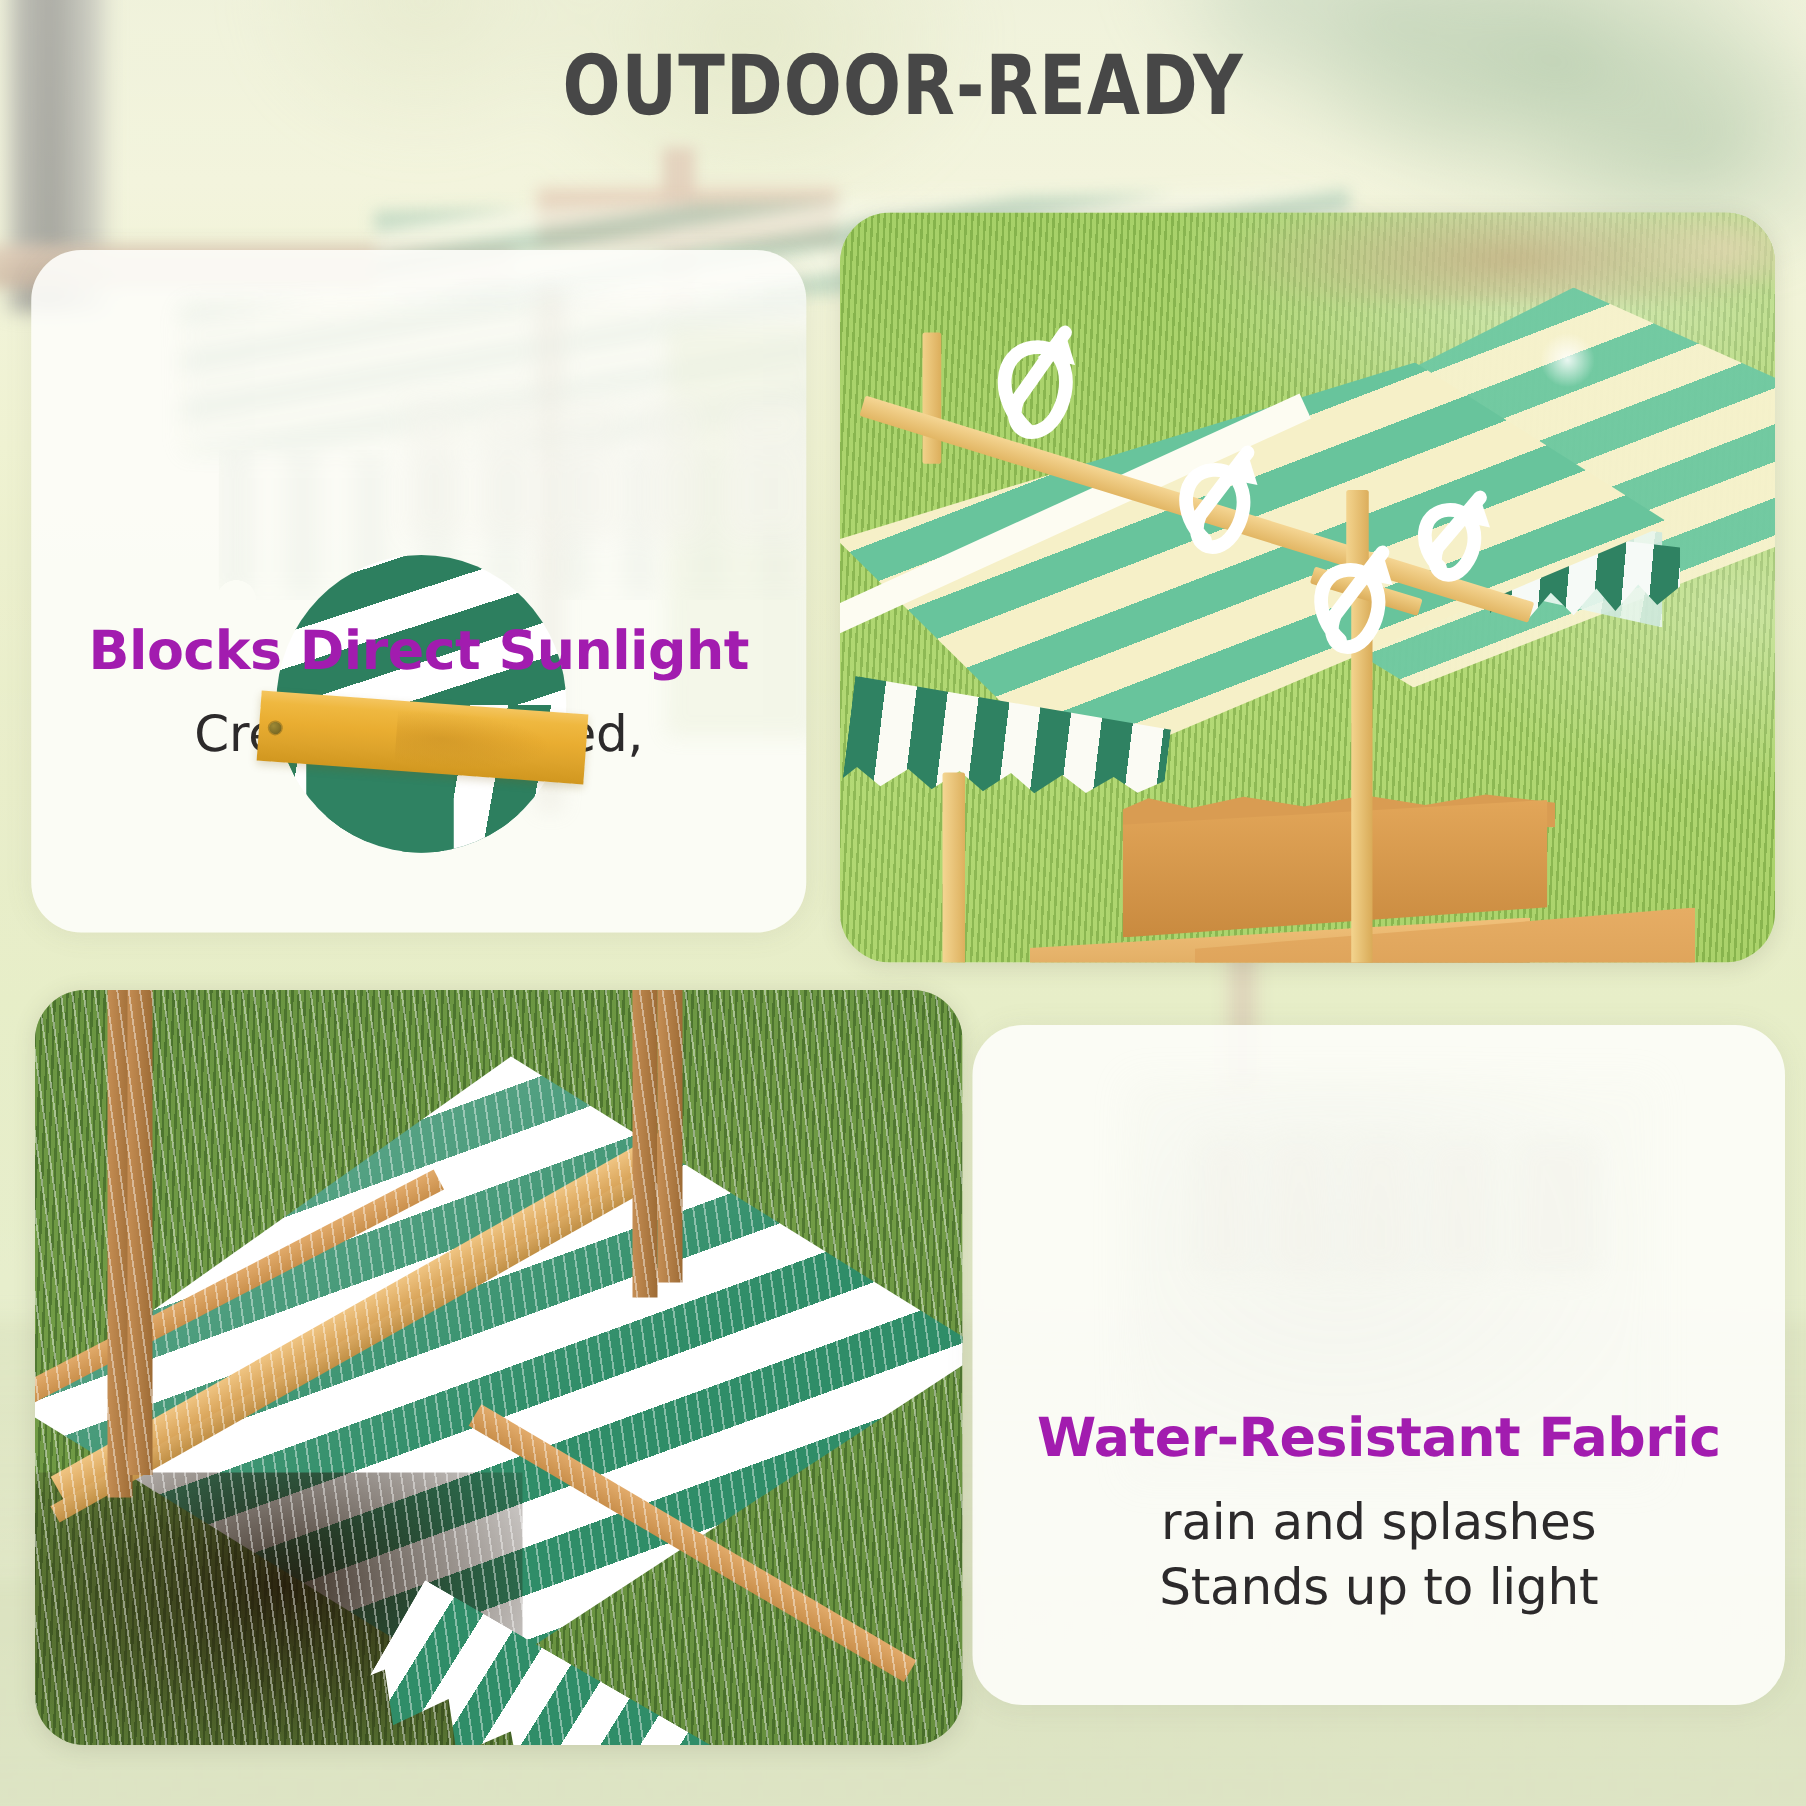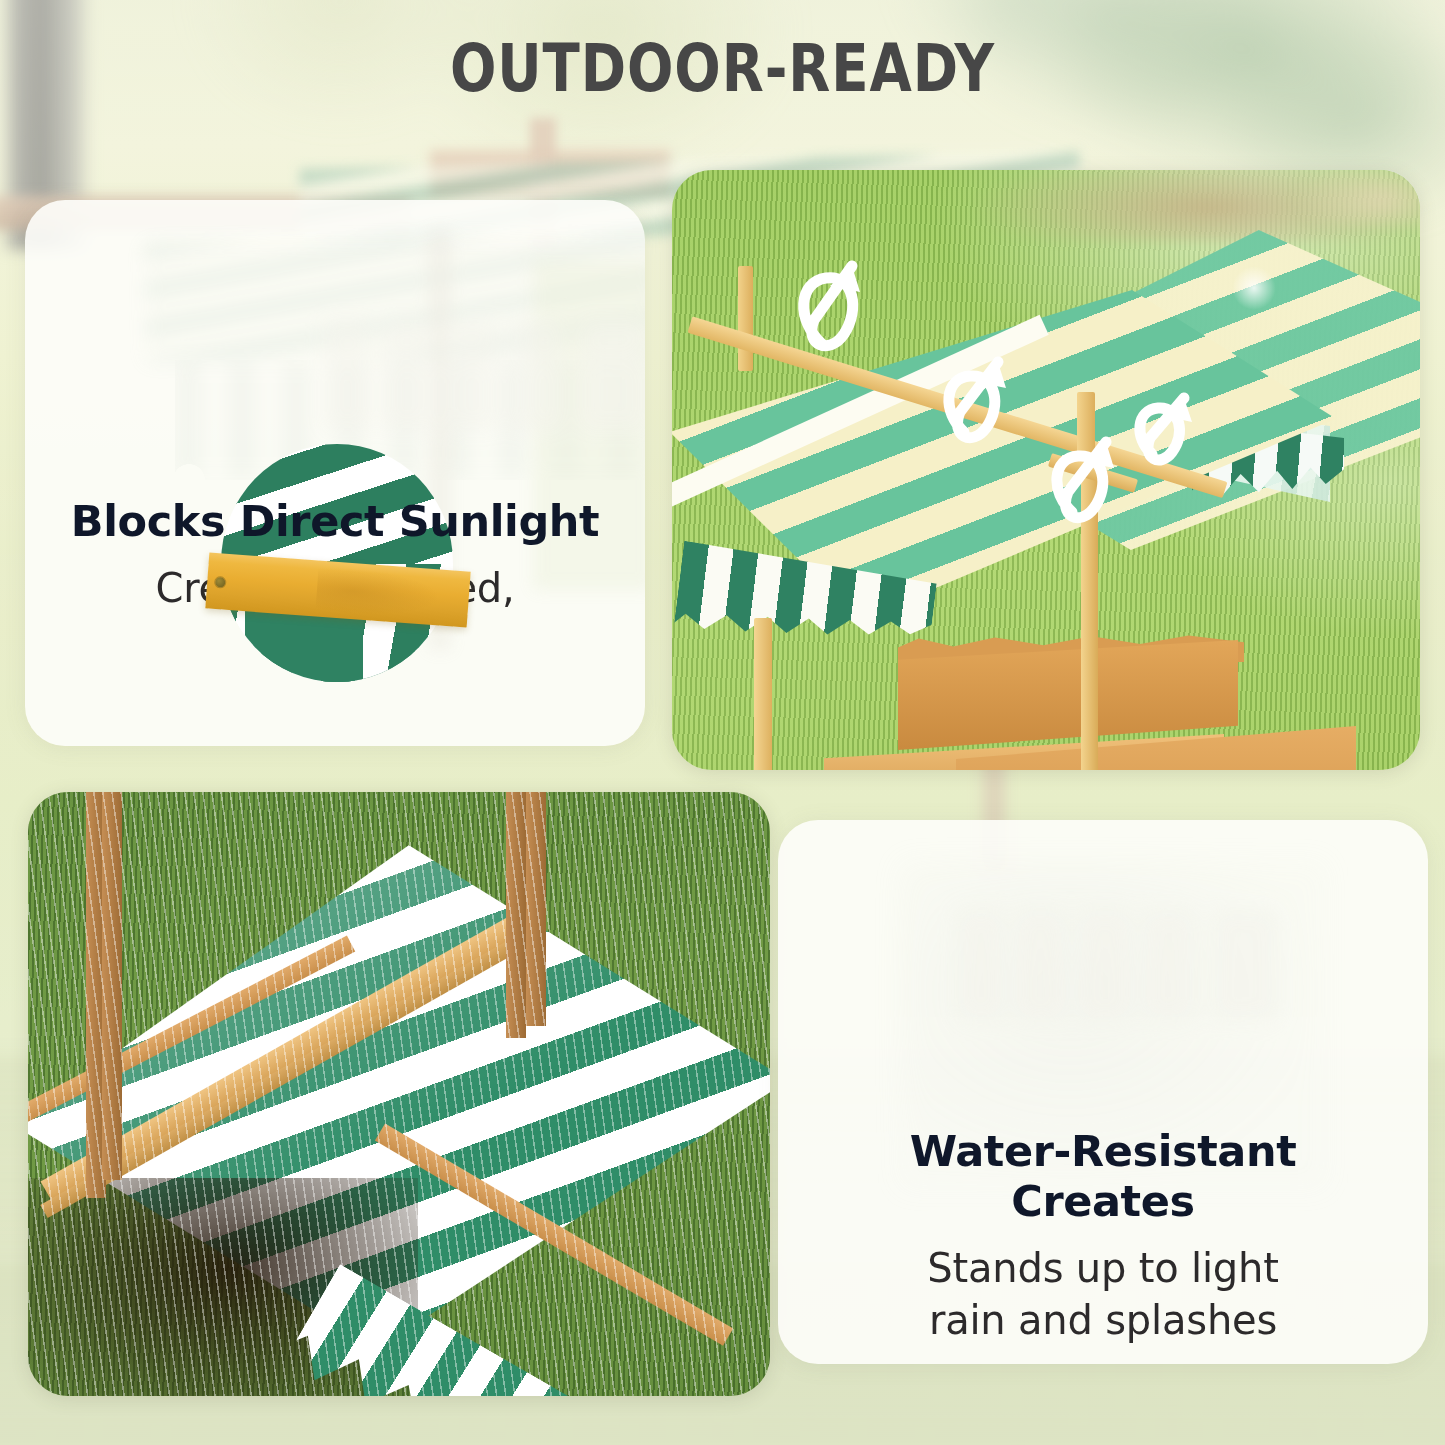--- a/index.html
+++ b/index.html
@@ -199,21 +199,21 @@
     position: absolute; left: 120px; top: 40px; width: 430px; height: 330px;
     background: radial-gradient(ellipse at 40% 40%, rgba(210,214,204,.55), rgba(232,234,226,.25) 70%);
     filter: blur(14px);
   }
 
   
   .txt-wrap { position: absolute; left: 0; width: 100%; text-align: center; z-index: 5; }
   .hdg {
     font-size: 43px;
     font-weight: bold;
-    color: #0f172a;
+    color: #a21caf;
     letter-spacing: -.4px;
     font-family: "DejaVu Sans", "Liberation Sans", sans-serif;
   }
   .sub {
     margin-top: 16px;
     font-size: 40px;
     line-height: 1.30;
     color: #2c2a2b;
     letter-spacing: -.2px;
     font-family: "DejaVu Sans", "Liberation Sans", sans-serif;
@@ -631,19 +631,19 @@
 </div>
 
 <div class="card card-text" id="card-water">
 
   <div class="ghost">
     <div class="ghost-water-fabric"></div>
     <div class="ghost-letters" style="left:180px;top:90px;"></div>
   </div>
 
   <div class="txt-wrap" id="water-text">
-    <div class="hdg">Water-Resistant Creates</div>
+    <div class="hdg">Water-Resistant Fabric</div>
     <div class="sub">
+      <div>rain and splashes</div>
       <div>Stands up to light</div>
-      <div>rain and splashes</div>
     </div>
   </div>
 </div>
 
 </body></html>

